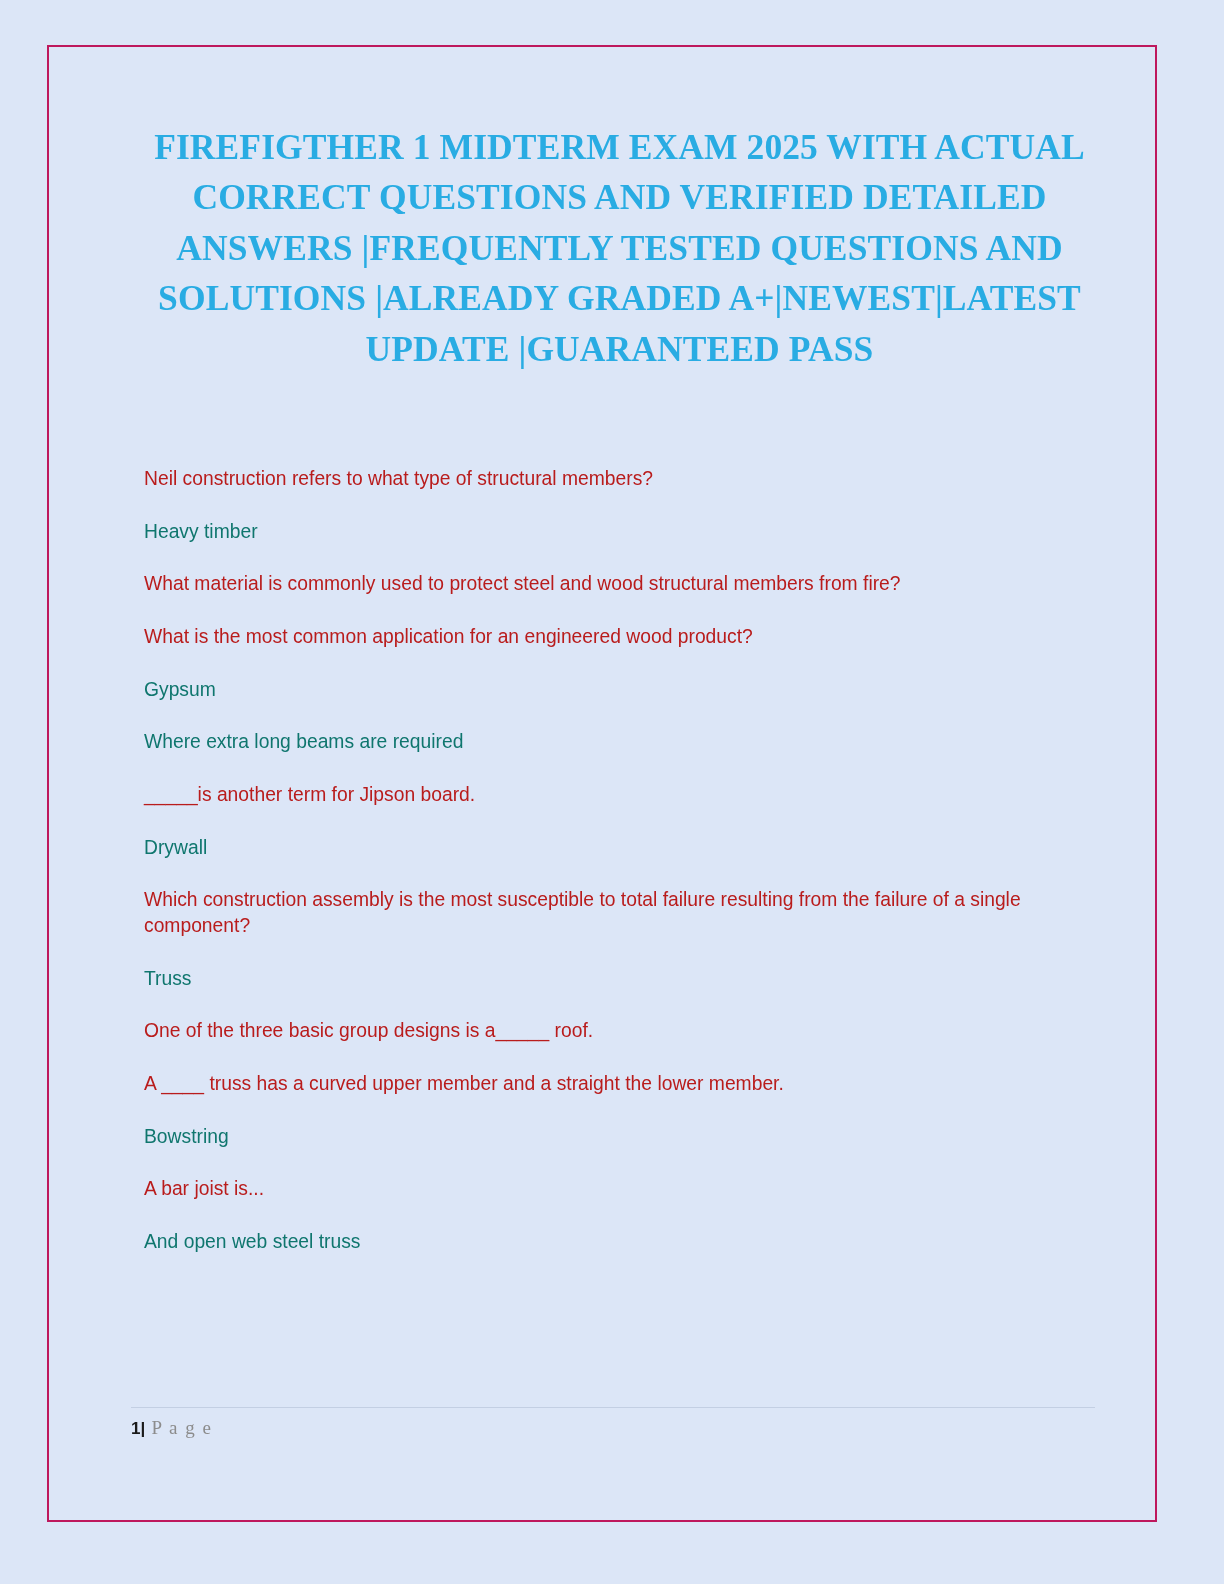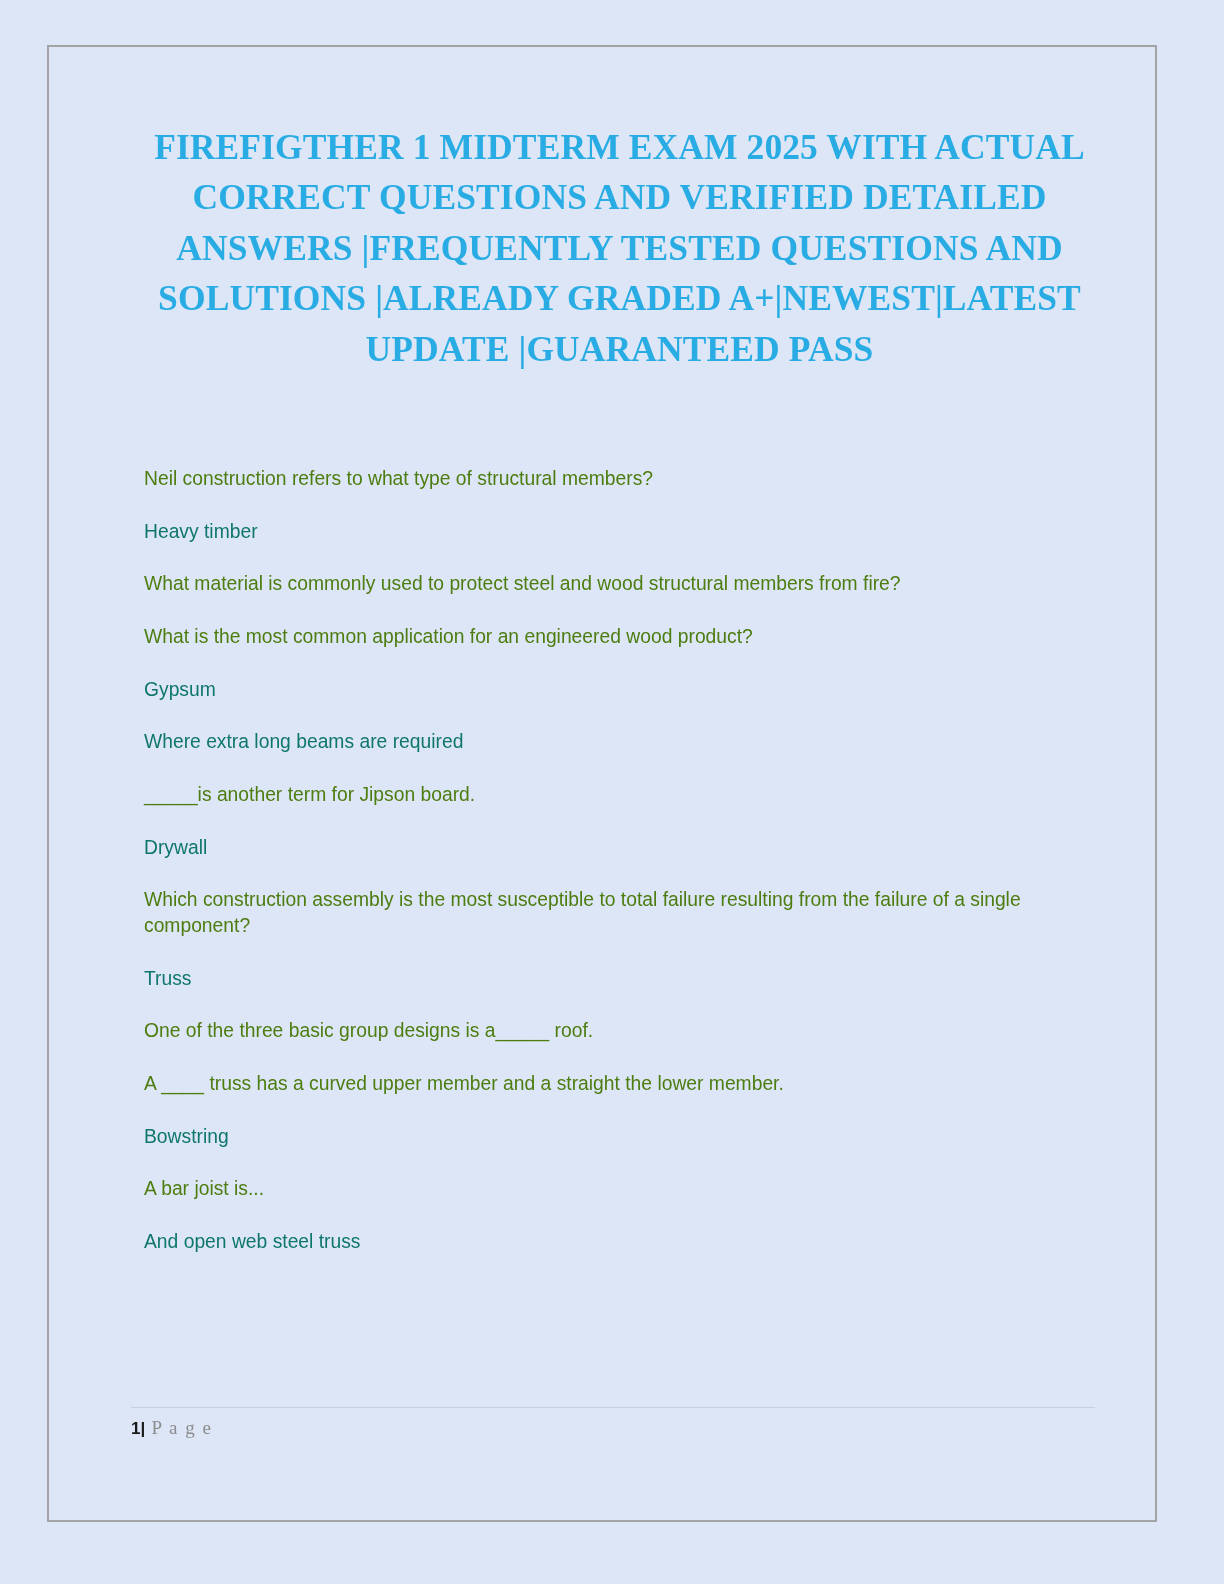--- a/index.html
+++ b/index.html
@@ -12,21 +12,21 @@
     background: #dce6f7;
     font-family: "Liberation Sans", sans-serif;
     overflow: hidden;
   }
   .page {
     position: absolute;
     left: 47px;
     top: 45px;
     width: 1110px;
     height: 1477px;
-    border: 2px solid #a3a3a3;
+    border: 2px solid #be185d;
     background: #dce6f7;
     box-sizing: border-box;
   }
   .inner {
     position: absolute;
     left: 95px;
     top: 75px;
     right: 60px;
   }
   .doc-title {
@@ -38,21 +38,21 @@
     text-align: center;
     margin: 0;
     letter-spacing: 0.1px;
   }
   .body-block {
     margin-top: 92px;
   }
   .qa {
     font-size: 19.3px;
     line-height: 1.33;
-    color: #4d7c0f;
+    color: #b91c1c;
     margin: 0 0 27px 0;
     max-width: 925px;
   }
   .qa.answer {
     color: #0f766e;
   }
   .footer {
     position: absolute;
     left: 82px;
     right: 60px;

